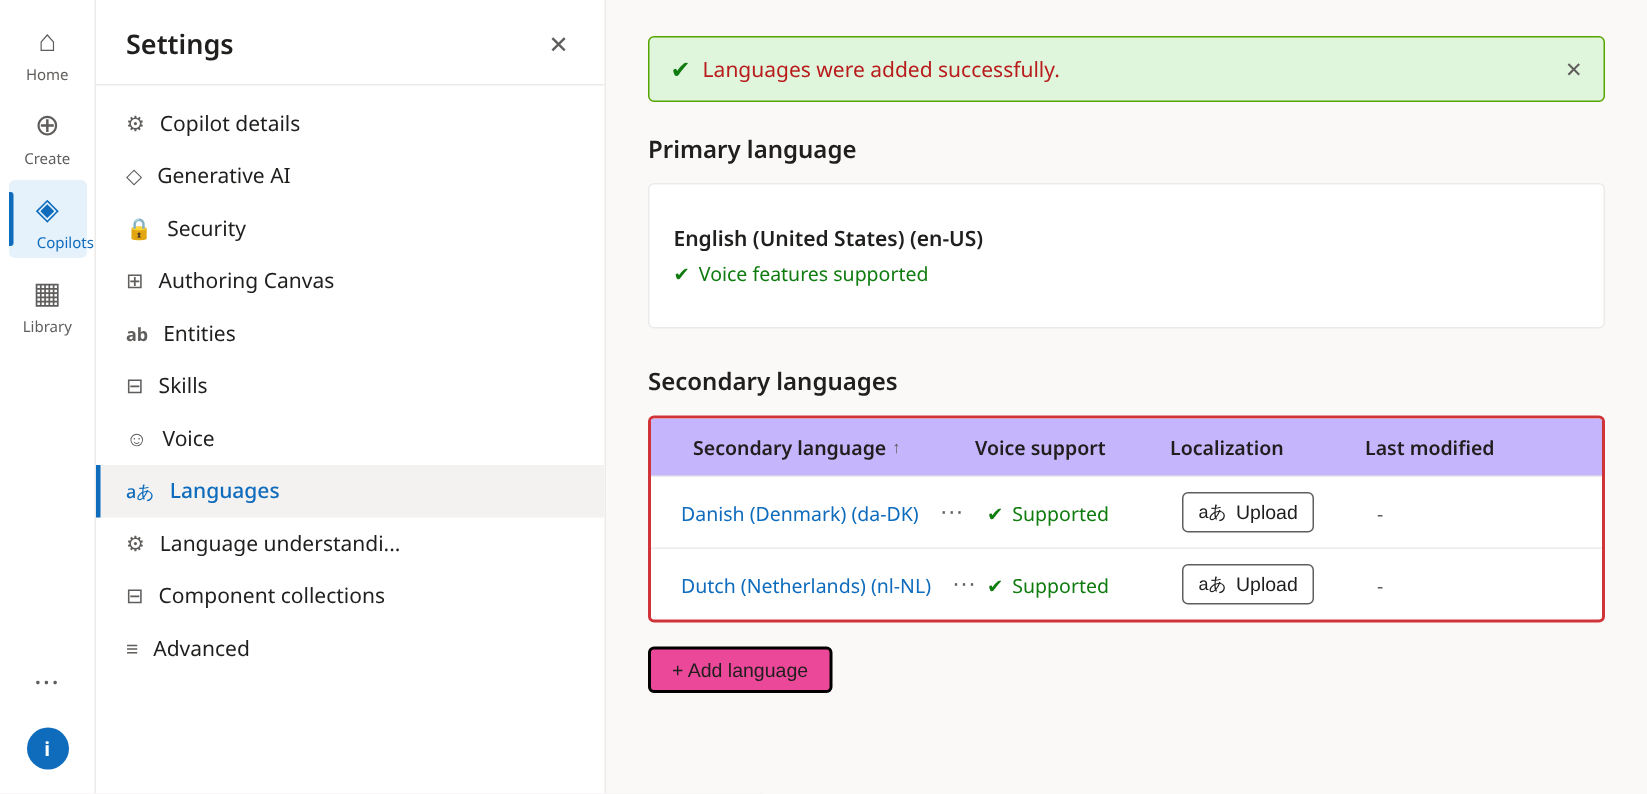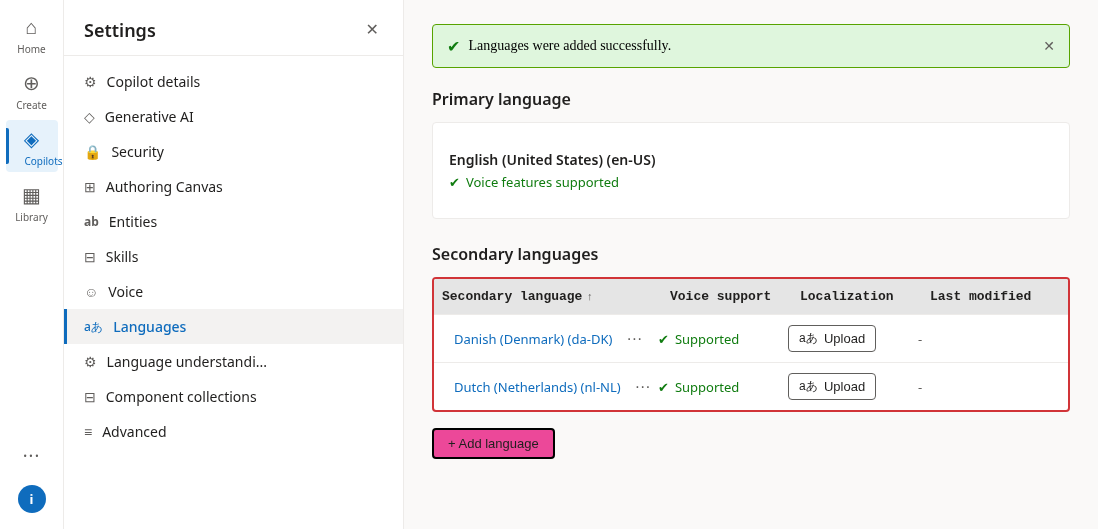--- a/index.html
+++ b/index.html
@@ -120,21 +120,21 @@
       align-items: center;
       justify-content: space-between;
       background: #dff6dd;
       border: 1px solid #57a300;
       border-radius: 4px;
       padding: 10px 14px;
       margin-bottom: 20px;
     }
     .success-banner-left { display: flex; align-items: center; gap: 8px; }
     .success-icon { color: #107c10; font-size: 16px; }
-    .success-text { color: #000000; font-family: Liberation Serif, serif; }
+    .success-text { color: #b91c1c; }
     .banner-close { background: none; border: none; cursor: pointer; color: #605e5c; font-size: 14px; }
 
     
     .section-title { font-size: 16px; font-weight: 600; margin-bottom: 12px; }
     .primary-lang-card {
       background: #fff;
       border: 1px solid #edebe9;
       border-radius: 4px;
       padding: 27px 16px;
       margin-bottom: 24px;
@@ -146,27 +146,26 @@
     .secondary-table-wrapper {
       border: 2px solid #d13438;
       border-radius: 4px;
       overflow: hidden;
       margin-bottom: 16px;
       background: #fff;
     }
     .table-header {
       display: grid;
       grid-template-columns: 1fr 130px 130px 130px;
-      padding: 10px 8px;
-      background: #e5e5e5;
+      padding: 10px 28px;
+      background: #c4b5fd;
       border-bottom: 1px solid #edebe9;
       font-weight: 600;
       font-size: 13px;
       color: #201f1e;
-      font-family: Liberation Mono, monospace;
     }
     .table-header .col-lang { display: flex; align-items: center; gap: 4px; }
     .table-row {
       display: grid;
       grid-template-columns: 1fr 130px 130px 130px;
       padding: 10px 20px;
       border-bottom: 1px solid #edebe9;
       align-items: center;
       font-size: 13px;
     }

